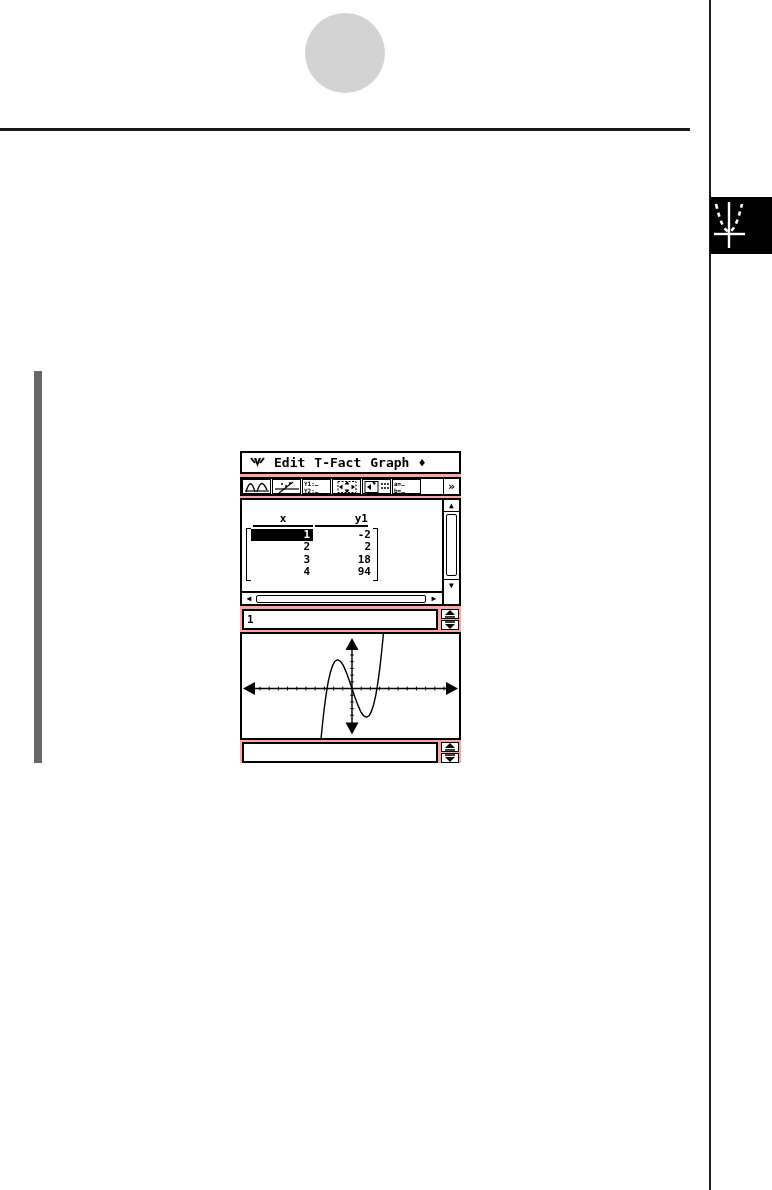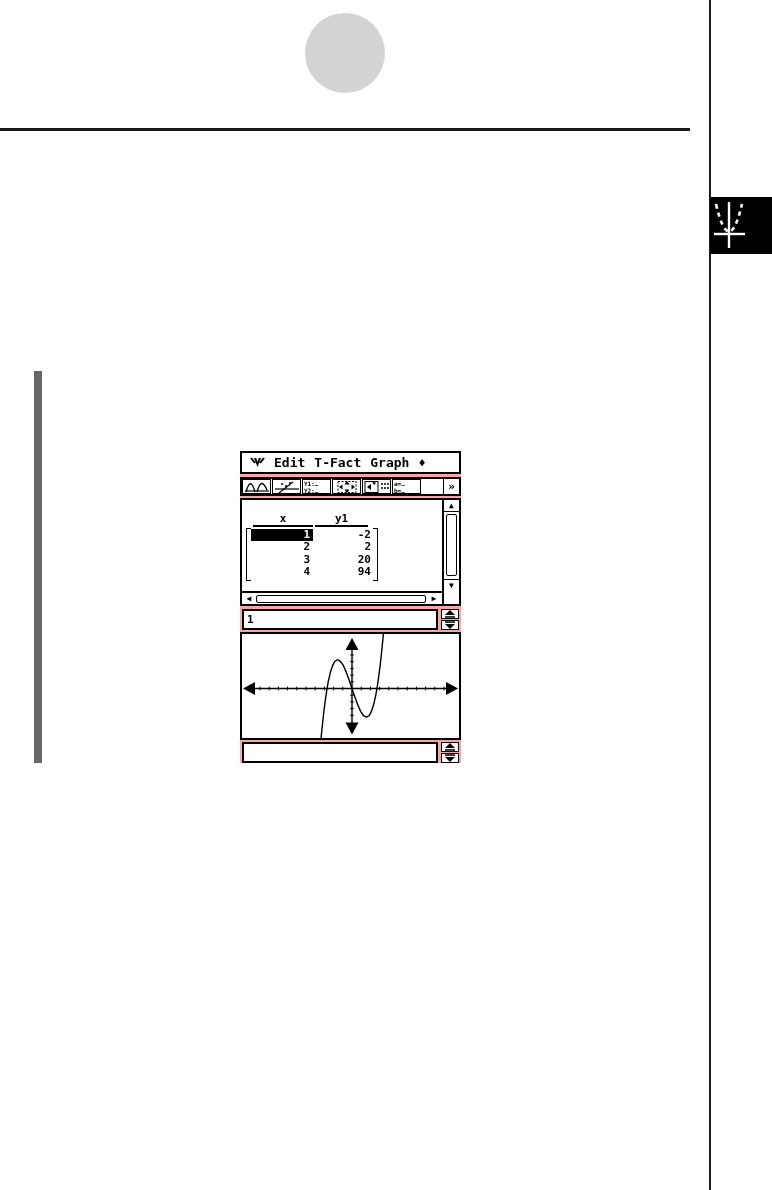--- a/index.html
+++ b/index.html
@@ -27,21 +27,21 @@
   .tbtn { border:1px solid #000; margin:0 1px 0 0; width:29px; display:flex; align-items:center; justify-content:center; overflow:hidden; }
   .tbtn.txt { flex-direction:column; align-items:flex-start; padding-left:1px; }
   .tbtn.txt span { font-size:6px; line-height:7px; font-weight:bold; white-space:nowrap; }
   .tspacer { flex:1; }
   .tbtn.more { width:16px; margin:0; border:none; border-left:1px solid #000; font-weight:bold; font-size:11px; }
 
   .table-window { position:absolute; left:0; top:47px; width:221px; height:108px; border:2px solid #000; background:#fff; }
   .tw-content { position:absolute; left:0; top:0; width:200px; height:91px; }
   .th { position:absolute; top:12px; height:11px; font-size:11px; font-weight:bold; }
   .th-x  { left:11px; width:60px; text-align:center; }
-  .th-y1 { left:73px; width:53px; text-align:center; }
+  .th-y1 { left:73px; width:53px; text-align:right; }
   .underline { position:absolute; top:25px; height:1.5px; background:#000; }
   .ul-x  { left:11px; width:60px; }
   .ul-y1 { left:73px; width:53px; }
   .bracket { position:absolute; top:28px; height:53px; width:5px; }
   .bracket.l { left:4px;  border-left:1.5px solid #000; border-top:1.5px solid #000; border-bottom:1.5px solid #000; }
   .bracket.r { left:131px; border-right:1.5px solid #000; border-top:1.5px solid #000; border-bottom:1.5px solid #000; }
   .trow { position:absolute; left:0; height:12px; width:200px; font-size:11px; font-weight:bold; line-height:12px; }
   .cx { position:absolute; left:9px; width:59px; text-align:right; }
   .cy { position:absolute; left:73px; width:56px; text-align:right; }
   .cx.sel { background:#000; color:#fff; left:9px; width:62px; padding-right:3px; }
@@ -170,21 +170,21 @@
         <div class="trow" style="top:29px">
           <span class="cx sel">1</span>
           <span class="cy">-2</span>
         </div>
         <div class="trow" style="top:41px">
           <span class="cx">2</span>
           <span class="cy">2</span>
         </div>
         <div class="trow" style="top:54px">
           <span class="cx">3</span>
-          <span class="cy">20</span>
+          <span class="cy">18</span>
         </div>
         <div class="trow" style="top:66px">
           <span class="cx">4</span>
           <span class="cy">94</span>
         </div>
       </div>
 
       <div class="vscroll">
         <div class="vs-btn vs-up">▲</div>
         <div class="vs-thumb"></div>

